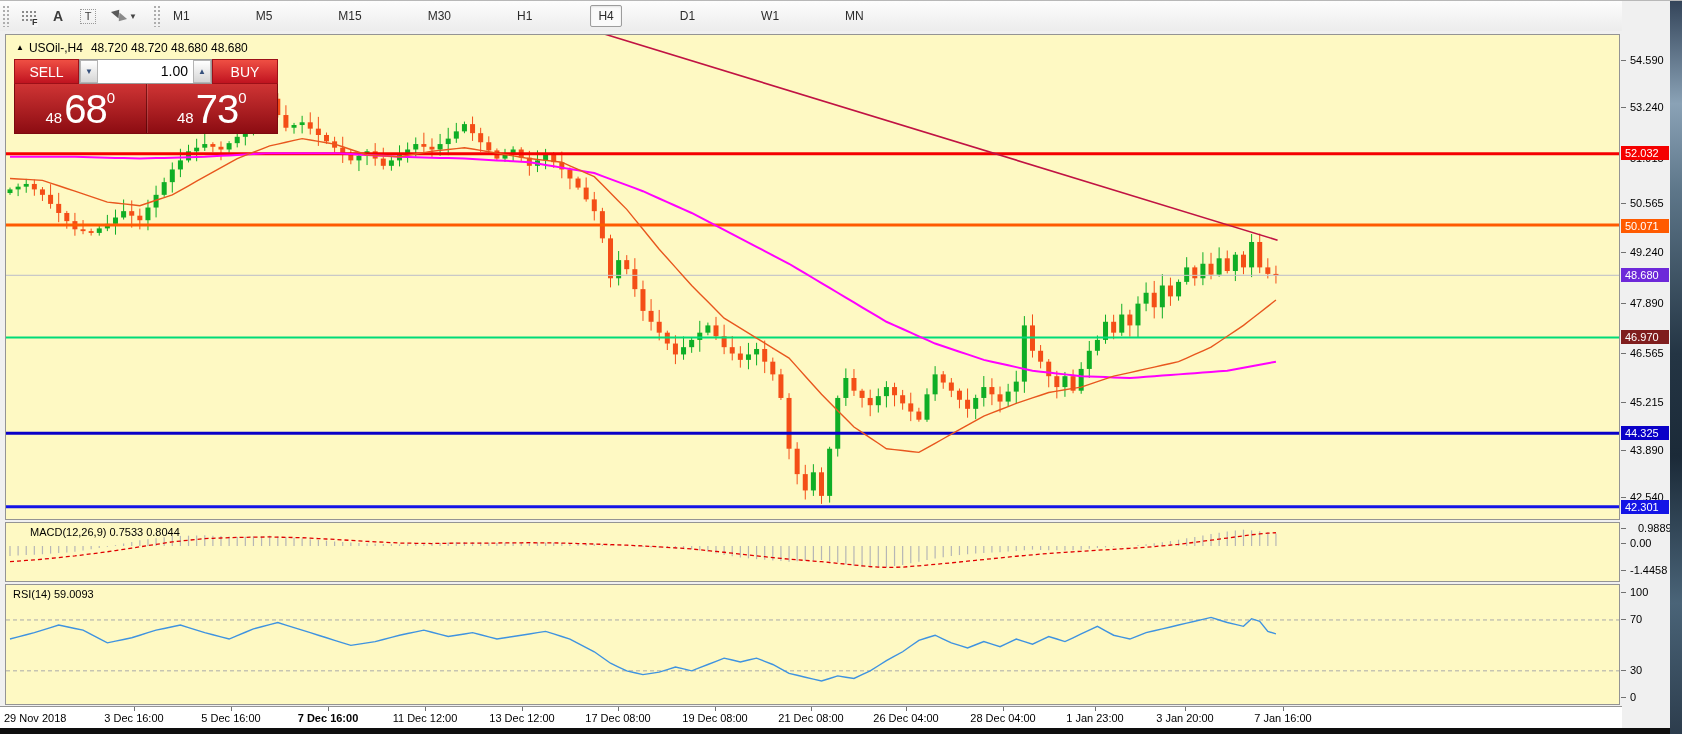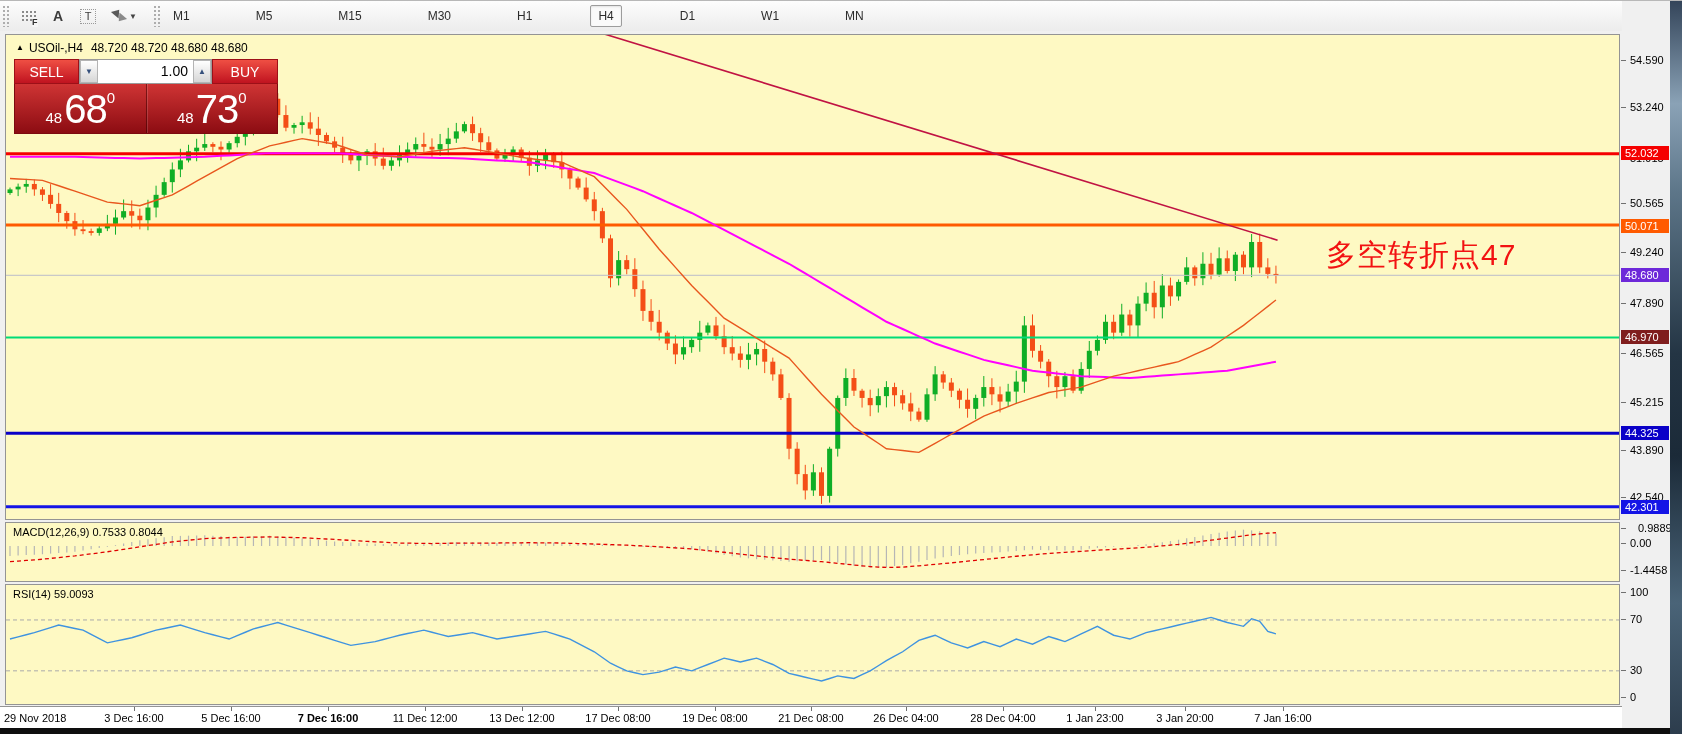--- a/index.html
+++ b/index.html
@@ -467,21 +467,20 @@
             <span class="tp-sup">0</span>
           </div>
           <div class="tp-price">
             <span class="tp-small">48</span>
             <span class="tp-big">73</span>
             <span class="tp-sup">0</span>
           </div>
         </div>
       </div>
 
-      <div class="annotation" style="color: rgb(242, 18, 18);">多空转折点47</div>
     </div>
 
     <div class="panel" id="macd-panel">
       <svg id="svg-macd" width="1613" height="58" viewBox="6 522 1613 58">
           <g>
             <line x1="10" y1="545" x2="10" y2="554.9" stroke="#b6b6b6" stroke-width="1.2"></line>
             <line x1="18.115000000000002" y1="545" x2="18.115000000000002" y2="554.4875" stroke="#b6b6b6" stroke-width="1.2"></line>
             <line x1="26.23" y1="545" x2="26.23" y2="554.075" stroke="#b6b6b6" stroke-width="1.2"></line>
             <line x1="34.345" y1="545" x2="34.345" y2="553.6625" stroke="#b6b6b6" stroke-width="1.2"></line>
             <line x1="42.46" y1="545" x2="42.46" y2="553.25" stroke="#b6b6b6" stroke-width="1.2"></line>
@@ -633,21 +632,21 @@
             <line x1="1227.25" y1="545" x2="1227.25" y2="530.48" stroke="#b6b6b6" stroke-width="1.2"></line>
             <line x1="1235.365" y1="545" x2="1235.365" y2="529.5725" stroke="#b6b6b6" stroke-width="1.2"></line>
             <line x1="1243.48" y1="545" x2="1243.48" y2="528.665" stroke="#b6b6b6" stroke-width="1.2"></line>
             <line x1="1251.595" y1="545" x2="1251.595" y2="529.4075" stroke="#b6b6b6" stroke-width="1.2"></line>
             <line x1="1259.71" y1="545" x2="1259.71" y2="530.15" stroke="#b6b6b6" stroke-width="1.2"></line>
             <line x1="1267.825" y1="545" x2="1267.825" y2="531.360275" stroke="#b6b6b6" stroke-width="1.2"></line>
             <line x1="1275.94" y1="545" x2="1275.94" y2="532.57055" stroke="#b6b6b6" stroke-width="1.2"></line>
           </g>
           <polyline points="10,560.675 18.115000000000002,560.05625 26.23,559.4375 34.345,558.81875 42.46,558.2 50.575,557.375 58.69,556.55 66.805,555.725 74.92,554.9 83.035,553.86875 91.15,552.8375 99.265,551.80625 107.38,550.775 115.495,549.5375 123.61,548.3 131.72500000000002,547.0625 139.84,545.825 147.955,544.5875 156.07,543.35 164.185,542.1125 172.3,540.875 180.415,540.05 188.53,539.225 196.645,538.4 204.76,537.575 212.875,537.28625 220.99,536.9975 229.10500000000002,536.70875 237.22,536.42 245.335,536.29625 253.45000000000002,536.1725 261.565,536.04875 269.68,535.925 277.795,536.13125 285.91,536.3375 294.02500000000003,536.54375 302.14,536.75 310.255,537.1625 318.37,537.575 326.485,537.9875 334.6,538.4 342.71500000000003,538.895 350.83,539.39 358.945,539.885 367.06,540.38 375.175,540.7925 383.29,541.205 391.40500000000003,541.6175 399.52,542.03 407.635,542.15375 415.75,542.2775 423.865,542.40125 431.98,542.525 440.095,542.40125 448.21000000000004,542.2775 456.325,542.15375 464.44,542.03 472.555,542.03 480.67,542.03 488.785,542.03 496.90000000000003,542.03 505.015,541.9475 513.13,541.865 521.245,541.7825 529.36,541.7 537.475,541.7825 545.59,541.865 553.705,541.9475 561.82,542.03 569.9350000000001,542.2775 578.0500000000001,542.525 586.165,542.7725 594.28,543.02 602.395,543.30875 610.51,543.5975 618.625,543.88625 626.74,544.175 634.855,544.5875 642.97,545 651.085,545.4125 659.2,545.825 667.315,546.36125 675.4300000000001,546.8975 683.5450000000001,547.43375 691.66,547.97 699.775,548.795 707.89,549.62 716.005,550.445 724.12,551.27 732.235,552.1775 740.35,553.085 748.465,553.9925 756.58,554.9 764.695,555.725 772.8100000000001,556.55 780.9250000000001,557.375 789.04,558.2 797.155,558.81875 805.27,559.4375 813.385,560.05625 821.5,560.675 829.615,561.5 837.73,562.325 845.845,563.15 853.96,563.975 862.075,564.8 870.19,565.625 878.3050000000001,566.0375 886.4200000000001,566.45 894.535,566.285 902.65,566.12 910.765,565.46 918.88,564.8 926.995,564.0575 935.11,563.315 943.225,562.5725 951.34,561.83 959.455,561.005 967.57,560.18 975.6850000000001,559.355 983.8000000000001,558.53 991.9150000000001,557.705 1000.03,556.88 1008.145,556.055 1016.26,555.23 1024.375,554.52875 1032.49,553.8275 1040.605,553.12625 1048.72,552.425 1056.835,551.88875 1064.95,551.3525 1073.065,550.81625 1081.18,550.28 1089.295,549.785 1097.41,549.29 1105.525,548.795 1113.64,548.3 1121.755,547.805 1129.8700000000001,547.31 1137.9850000000001,546.815 1146.1000000000001,546.32 1154.215,545.5775 1162.33,544.835 1170.445,544.0925 1178.56,543.35 1186.675,542.31875 1194.79,541.2875 1202.905,540.25625 1211.02,539.225 1219.135,538.125 1227.25,537.025 1235.365,535.925 1243.48,534.8525 1251.595,533.78 1259.71,532.955 1267.825,532.13 1275.94,531.7274 " fill="none" stroke="#e00000" stroke-width="1.3" stroke-dasharray="4 3"></polyline>
         </svg>
-      <div class="panel-label" style="left:7px;top:3px;text-align:right;">MACD(12,26,9) 0.7533 0.8044</div>
+      <div class="panel-label" style="left:24px;top:3px;text-align:right;">MACD(12,26,9) 0.7533 0.8044</div>
     </div>
 
     <div class="panel" id="rsi-panel">
       <svg id="svg-rsi" width="1613" height="119" viewBox="6 584 1613 119">
           <line x1="6" y1="618.96" x2="1619" y2="618.96" stroke="#aaaaaa" stroke-width="1" stroke-dasharray="4 3"></line>
           <line x1="6" y1="669.84" x2="1619" y2="669.84" stroke="#aaaaaa" stroke-width="1" stroke-dasharray="4 3"></line>
           <polyline points="10,638.04 18.115000000000002,635.92 26.23,633.8 34.345,631.68 42.46,629.136 50.575,626.592 58.69,624.048 66.805,625.744 74.92,627.44 83.035,629.136 91.15,633.376 99.265,637.616 107.38,641.856 115.495,640.16 123.61,638.4639999999999 131.72500000000002,636.768 139.84,634.224 147.955,631.68 156.07,629.136 164.185,627.44 172.3,625.744 180.415,624.048 188.53,626.592 196.645,629.136 204.76,631.68 212.875,633.8 220.99,635.92 229.10500000000002,638.04 237.22,634.648 245.335,631.256 253.45000000000002,627.864 261.565,625.744 269.68,623.624 277.795,621.504 285.91,624.048 294.02500000000003,626.592 302.14,629.136 310.255,631.68 318.37,634.224 326.485,636.768 334.6,639.312 342.71500000000003,641.856 350.83,644.4 358.945,643.128 367.06,641.856 375.175,640.5840000000001 383.29,638.4639999999999 391.40500000000003,636.344 399.52,634.224 407.635,632.528 415.75,630.832 423.865,629.136 431.98,631.256 440.095,633.376 448.21000000000004,635.496 456.325,634.224 464.44,632.952 472.555,631.68 480.67,633.8 488.785,635.92 496.90000000000003,638.04 505.015,636.768 513.13,635.496 521.245,634.224 529.36,632.952 537.475,631.68 545.59,630.408 553.705,632.952 561.82,635.496 569.9350000000001,638.04 578.0500000000001,642.28 586.165,646.52 594.28,650.76 602.395,656.484 610.51,662.208 618.625,666.024 626.74,669.84 634.855,671.748 642.97,673.656 651.085,672.384 659.2,671.112 667.315,668.568 675.4300000000001,666.024 683.5450000000001,667.932 691.66,669.84 699.775,666.66 707.89,663.48 716.005,660.3 724.12,657.12 732.235,659.028 740.35,660.936 748.465,659.028 756.58,657.12 764.695,660.3 772.8100000000001,663.48 780.9250000000001,667.932 789.04,672.384 797.155,674.292 805.27,676.2 813.385,678.108 821.5,680.016 829.615,677.472 837.73,674.928 845.845,676.2 853.96,677.472 862.075,673.656 870.19,669.84 878.3050000000001,664.752 886.4200000000001,659.664 894.535,655.212 902.65,650.76 910.765,645.0360000000001 918.88,639.312 926.995,636.768 935.11,634.224 943.225,638.04 951.34,641.856 959.455,644.4 967.57,646.944 975.6850000000001,643.764 983.8000000000001,640.5840000000001 991.9150000000001,643.128 1000.03,645.672 1008.145,641.856 1016.26,638.04 1024.375,640.5840000000001 1032.49,643.128 1040.605,639.312 1048.72,635.496 1056.835,638.04 1064.95,640.5840000000001 1073.065,636.768 1081.18,632.952 1089.295,629.136 1097.41,625.3199999999999 1105.525,629.772 1113.64,634.224 1121.755,636.1320000000001 1129.8700000000001,638.04 1137.9850000000001,634.86 1146.1000000000001,631.68 1154.215,629.772 1162.33,627.864 1170.445,625.956 1178.56,624.048 1186.675,622.14 1194.79,620.232 1202.905,618.324 1211.02,616.4159999999999 1219.135,618.96 1227.25,621.504 1235.365,623.412 1243.48,625.3199999999999 1251.595,617.688 1259.71,620.232 1267.825,630.408 1275.94,632.9401703999999 " fill="none" stroke="#3f93e0" stroke-width="1.4"></polyline>
         </svg>
       <div class="panel-label" style="left:7px;top:3px;">RSI(14) 59.0093</div>
     </div>

